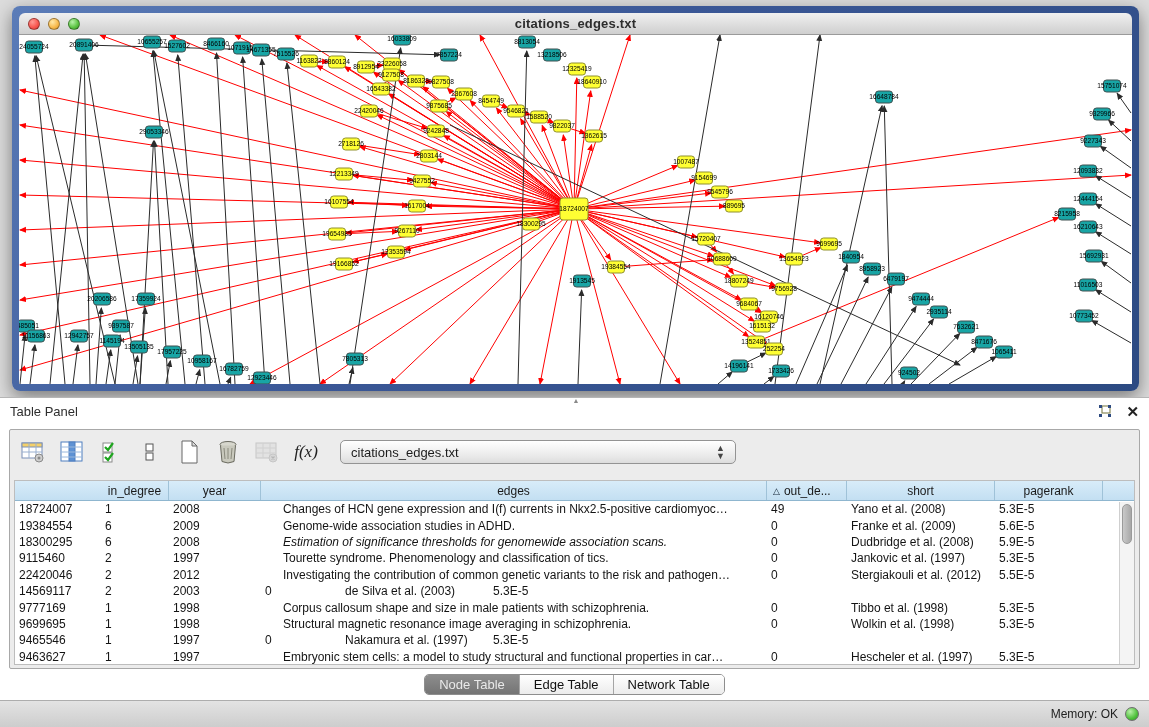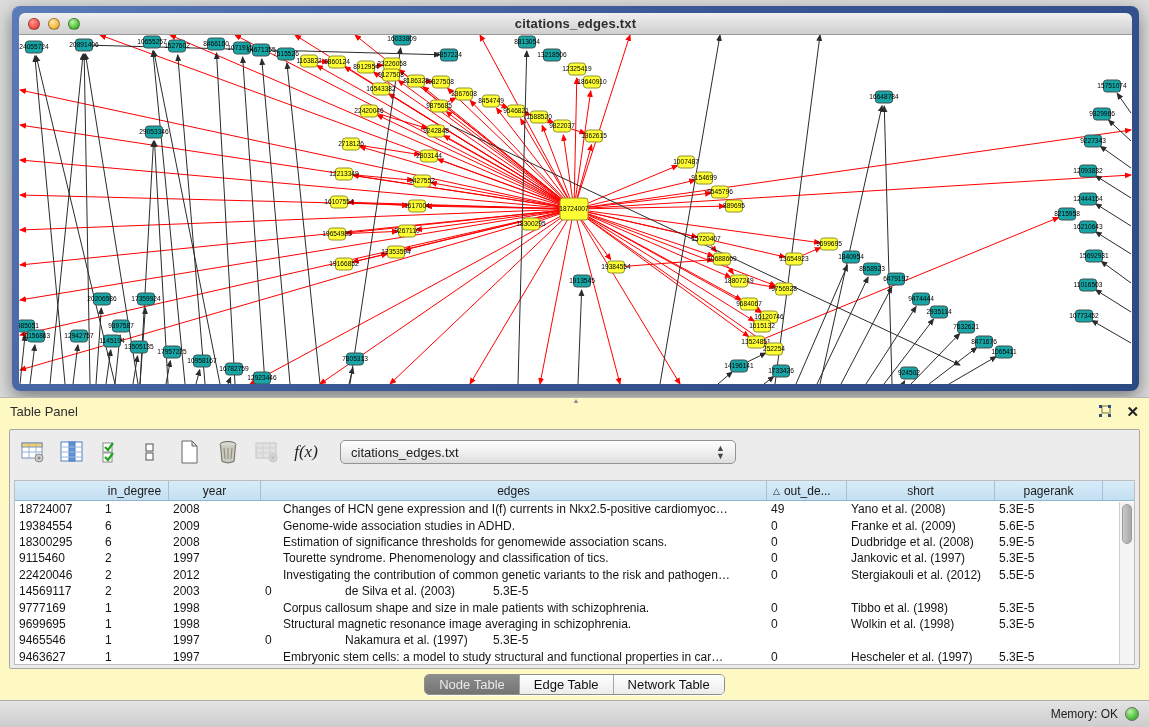--- a/index.html
+++ b/index.html
@@ -25,21 +25,21 @@
   .light.yellow{ background:radial-gradient(circle at 35% 30%, #ffe9a8, #f7b748 60%, #c98f2c); }
   .light.green { background:radial-gradient(circle at 35% 30%, #b7f2a9, #59c23f 60%, #3d8f2c); }
   .win-title {
     position:absolute; left:0; right:0; text-align:center;
     font-size:13px; color:#2d2d2d; font-weight:bold; letter-spacing:.2px;
   }
   .canvas-wrap { width:1113px; height:349px; background:#fff; overflow:hidden; }
   .canvas-wrap svg { display:block; }
 
   
-  .bottom-panel { position:absolute; left:0; top:397px; width:1149px; height:303px; background:#fef9c3; border-top:1px solid #b5b5b5; }
+  .bottom-panel { position:absolute; left:0; top:397px; width:1149px; height:303px; background:#ffffff; border-top:1px solid #b5b5b5; }
   .resize-handle { position:absolute; left:570px; top:0px; width:12px; height:6px; color:#8a8a8a; font-size:7px; line-height:6px; text-align:center; cursor:row-resize; }
   .panel-title-row { height:27px; display:flex; align-items:center; padding:0 10px; }
   .panel-title { font-size:13px; color:#2e2e2e; }
   .panel-title-icons { margin-left:auto; display:flex; align-items:center; gap:14px; }
   .float-icon svg { display:block; }
   .close-icon { font-size:15px; font-weight:bold; color:#222; line-height:14px; cursor:pointer; }
 
   .inner-panel {
     position:absolute; left:9px; top:31px; width:1131px; height:240px;
     background:#ececec; border:1px solid #a8a8a8; border-radius:2px;
@@ -792,21 +792,21 @@
             <div class="td" style="width: 92px;">2009</div>
             <div class="td" style="width: 506px; padding-left: 22px;">Genome-wide association studies in ADHD.</div>
             <div class="td" style="width: 80px;">0</div>
             <div class="td" style="width: 148px;">Franke et al. (2009)</div>
             <div class="td" style="width: 108px;">5.6E-5</div>
           </div>
           <div class="trow">
             <div class="td" style="width: 86px;">18300295</div>
             <div class="td" style="width: 68px;">6</div>
             <div class="td" style="width: 92px;">2008</div>
-            <div class="td" style="width: 506px; padding-left: 22px;">Estimation of significance thresholds for genomewide association scans.</div>
+            <div class="td" style="width: 506px; padding-left: 22px; font-style: italic;">Estimation of significance thresholds for genomewide association scans.</div>
             <div class="td" style="width: 80px;">0</div>
             <div class="td" style="width: 148px;">Dudbridge et al. (2008)</div>
             <div class="td" style="width: 108px;">5.9E-5</div>
           </div>
           <div class="trow">
             <div class="td" style="width: 86px;">9115460</div>
             <div class="td" style="width: 68px;">2</div>
             <div class="td" style="width: 92px;">1997</div>
             <div class="td" style="width: 506px; padding-left: 22px;">Tourette syndrome. Phenomenology and classification of tics.</div>
             <div class="td" style="width: 80px;">0</div>

